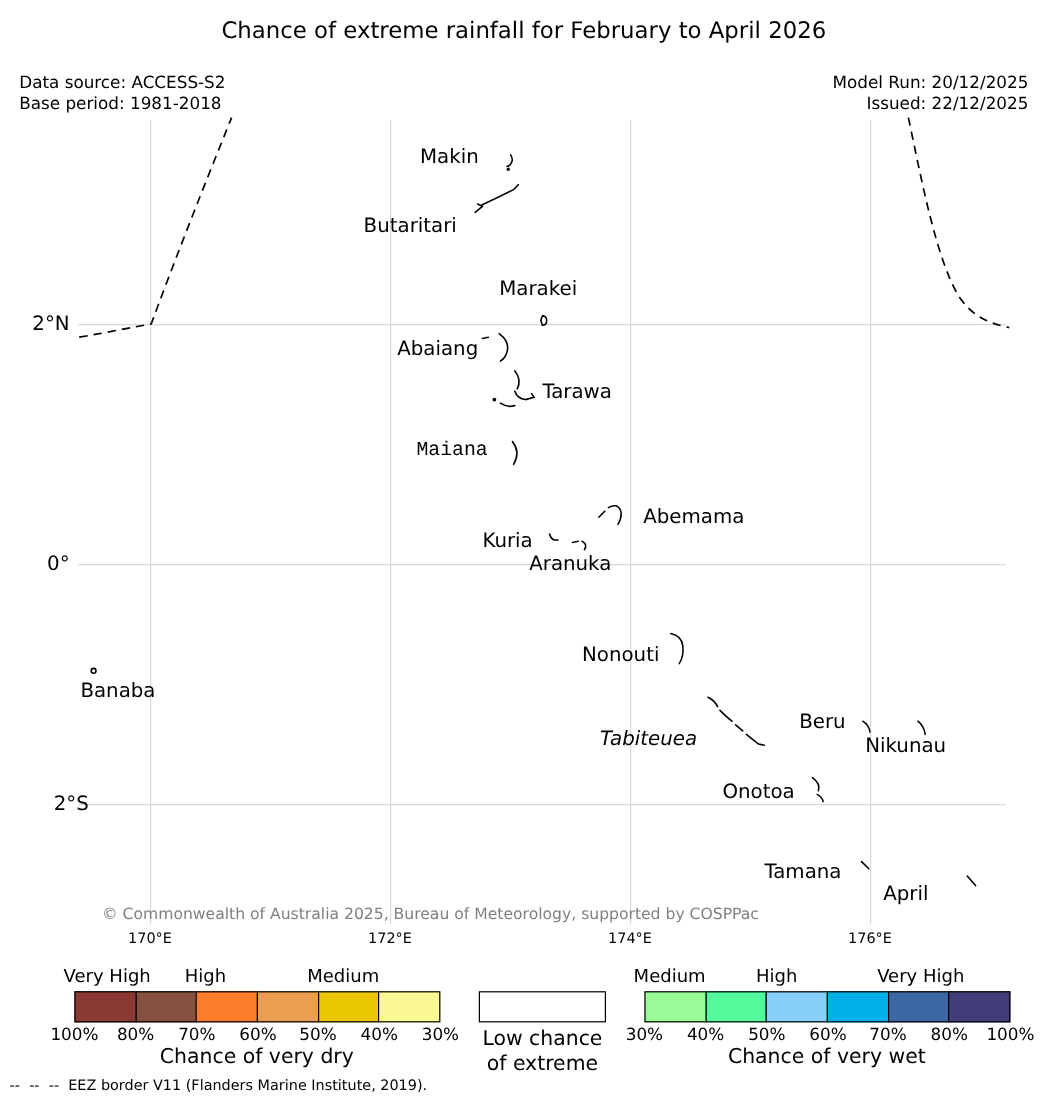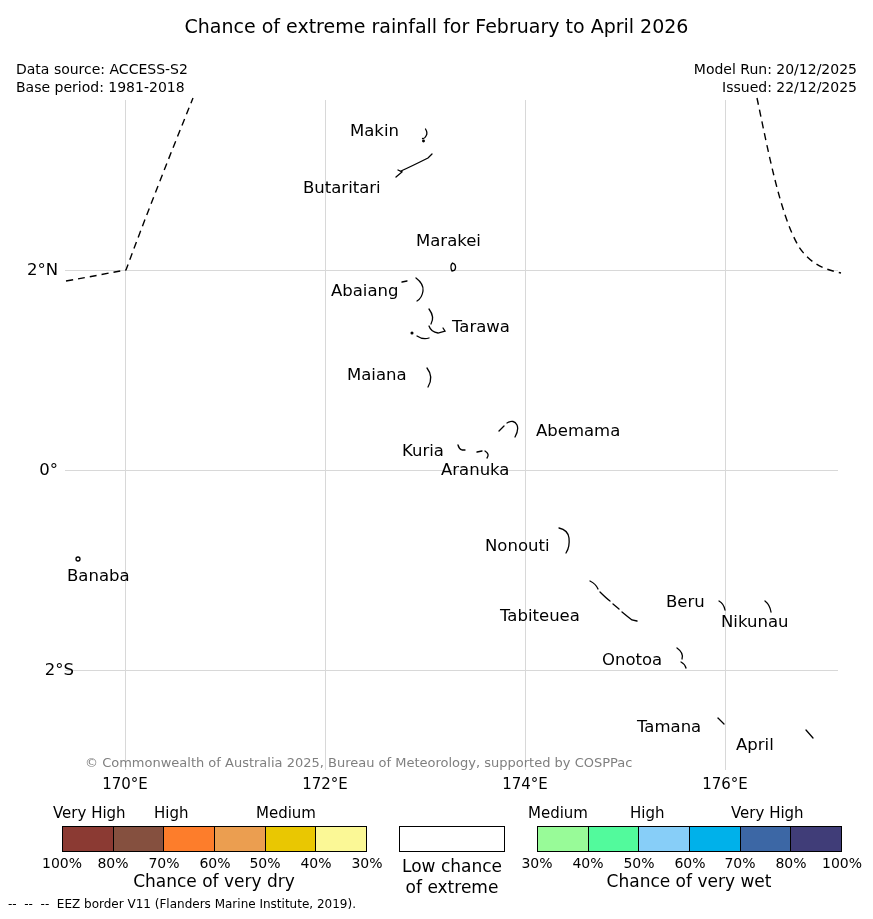--- a/index.html
+++ b/index.html
@@ -7,21 +7,21 @@
     width:873px;height:919px;position:relative;background:#ffffff;
     font-family:"DejaVu Sans","Liberation Sans",sans-serif;color:#000;
     overflow:hidden;
   }
   .abs{position:absolute;}
   #title{top:15px;left:0;width:873px;text-align:center;font-size:19px;}
   .meta{font-size:14px;line-height:18px;}
   #meta-left{top:60px;left:16px;text-align:left;}
   #meta-right{top:60px;right:16px;text-align:right;}
   .ytick{font-size:16.5px;width:50px;text-align:right;}
-  .xtick{font-size:15px;width:80px;text-align:center;}
+  .xtick{font-size:12px;width:80px;text-align:center;}
   .island-label{font-size:16.5px;white-space:nowrap;}
   #copyright{top:742px;left:85px;font-size:13px;color:#7f7f7f;margin-top:13px;}
   .tier{font-size:15px;width:120px;text-align:left;top:804px;}
   .pct{font-size:14px;width:60px;text-align:center;top:855px;}
   .caption{font-size:17px;width:260px;text-align:center;top:871px;}
   .bar{top:826px;height:26px;display:flex;}
   .seg{flex:1 1 0;border:1px solid #000;margin-left:-1px;}
   .seg:first-child{margin-left:0;}
   #low-box{top:826px;left:399px;width:104px;height:24px;background:#fff;border:1.5px solid #000;}
   .lowline{font-size:17px;width:160px;text-align:center;left:372px;}
@@ -89,27 +89,27 @@
 <div class="abs xtick" style="top:775px;left:85px;">170°E</div>
 <div class="abs xtick" style="top:775px;left:285px;">172°E</div>
 <div class="abs xtick" style="top:775px;left:485px;">174°E</div>
 <div class="abs xtick" style="top:775px;left:685px;">176°E</div>
 
 <div class="abs island-label" style="left:350px;top:121px;">Makin</div>
 <div class="abs island-label" style="left:303px;top:162px;margin-top:16px;">Butaritari</div>
 <div class="abs island-label" style="left:416px;top:231px;">Marakei</div>
 <div class="abs island-label" style="left:331px;top:281px;">Abaiang</div>
 <div class="abs island-label" style="left:452px;top:317px;text-align:center;">Tarawa</div>
-<div class="abs island-label" style="left:347px;top:365px;">Maiana</div>
+<div class="abs island-label" style="left:347px;top:365px;font-family:Liberation Mono, monospace;">Maiana</div>
 <div class="abs island-label" style="left:536px;top:421px;">Abemama</div>
 <div class="abs island-label" style="left:402px;top:441px;">Kuria</div>
 <div class="abs island-label" style="left:441px;top:460px;">Aranuka</div>
 <div class="abs island-label" style="left:485px;top:536px;">Nonouti</div>
 <div class="abs island-label" style="left:67px;top:566px;">Banaba</div>
-<div class="abs island-label" style="left:500px;top:606px;">Tabiteuea</div>
+<div class="abs island-label" style="left:500px;top:606px;font-style:italic;">Tabiteuea</div>
 <div class="abs island-label" style="left:666px;top:592px;">Beru</div>
 <div class="abs island-label" style="left:721px;top:612px;">Nikunau</div>
 <div class="abs island-label" style="left:602px;top:650px;">Onotoa</div>
 <div class="abs island-label" style="left:637px;top:717px;">Tamana</div>
 <div class="abs island-label" style="left:736px;top:735px;">April</div>
 
 <div id="copyright" class="abs">© Commonwealth of Australia 2025, Bureau of Meteorology, supported by COSPPac</div>
 
 <div class="abs tier" style="left:53px;">Very High</div>
 <div class="abs tier" style="left:154px;">High</div>

